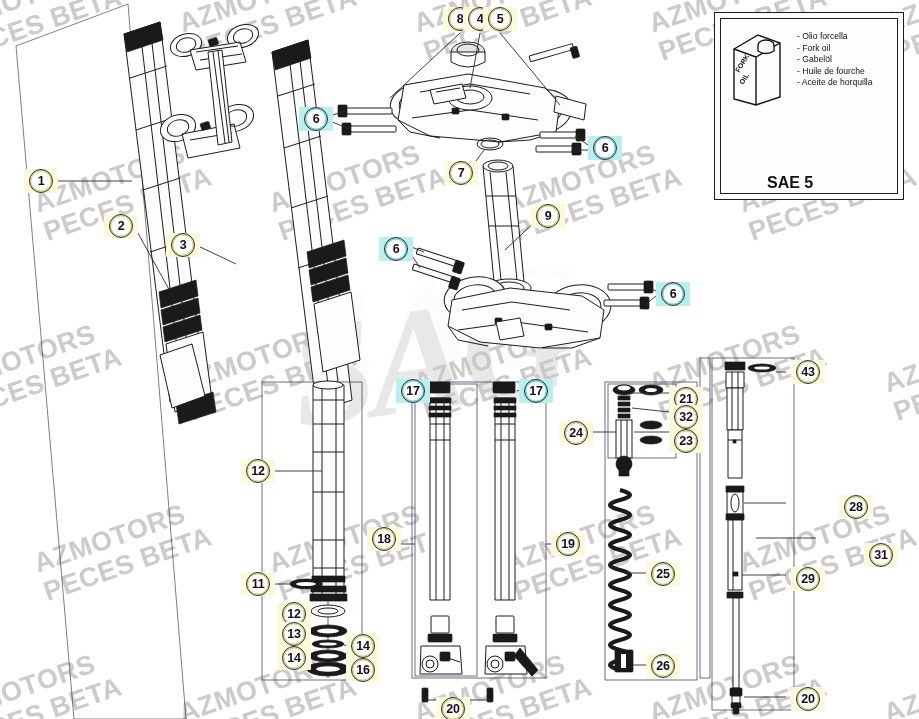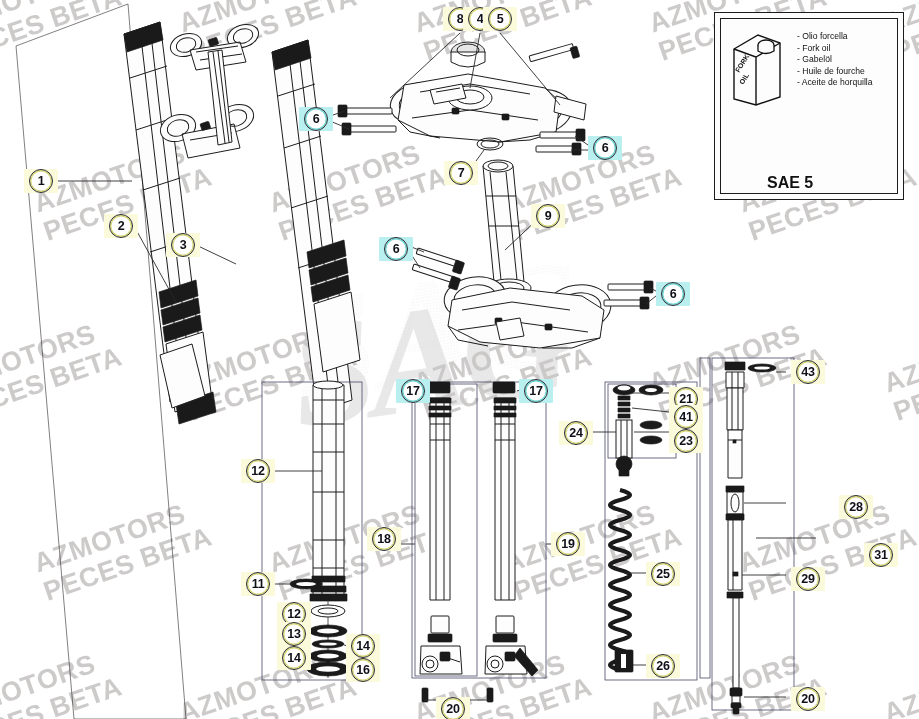--- a/index.html
+++ b/index.html
@@ -683,21 +683,21 @@
       <div class="callout hl-yellow" style="left: 440px; top: 696px;">
         <div class="hl"></div>
         <div class="disc">20</div>
       </div>
       <div class="callout hl-yellow" style="left: 673px; top: 386px;">
         <div class="hl"></div>
         <div class="disc">21</div>
       </div>
       <div class="callout hl-yellow" style="left: 673px; top: 404px;">
         <div class="hl"></div>
-        <div class="disc">41</div>
+        <div class="disc">32</div>
       </div>
       <div class="callout hl-yellow" style="left: 673px; top: 428px;">
         <div class="hl"></div>
         <div class="disc">23</div>
       </div>
       <div class="callout hl-yellow" style="left: 563px; top: 420px;">
         <div class="hl"></div>
         <div class="disc">24</div>
       </div>
       <div class="callout hl-yellow" style="left: 650px; top: 561px;">

